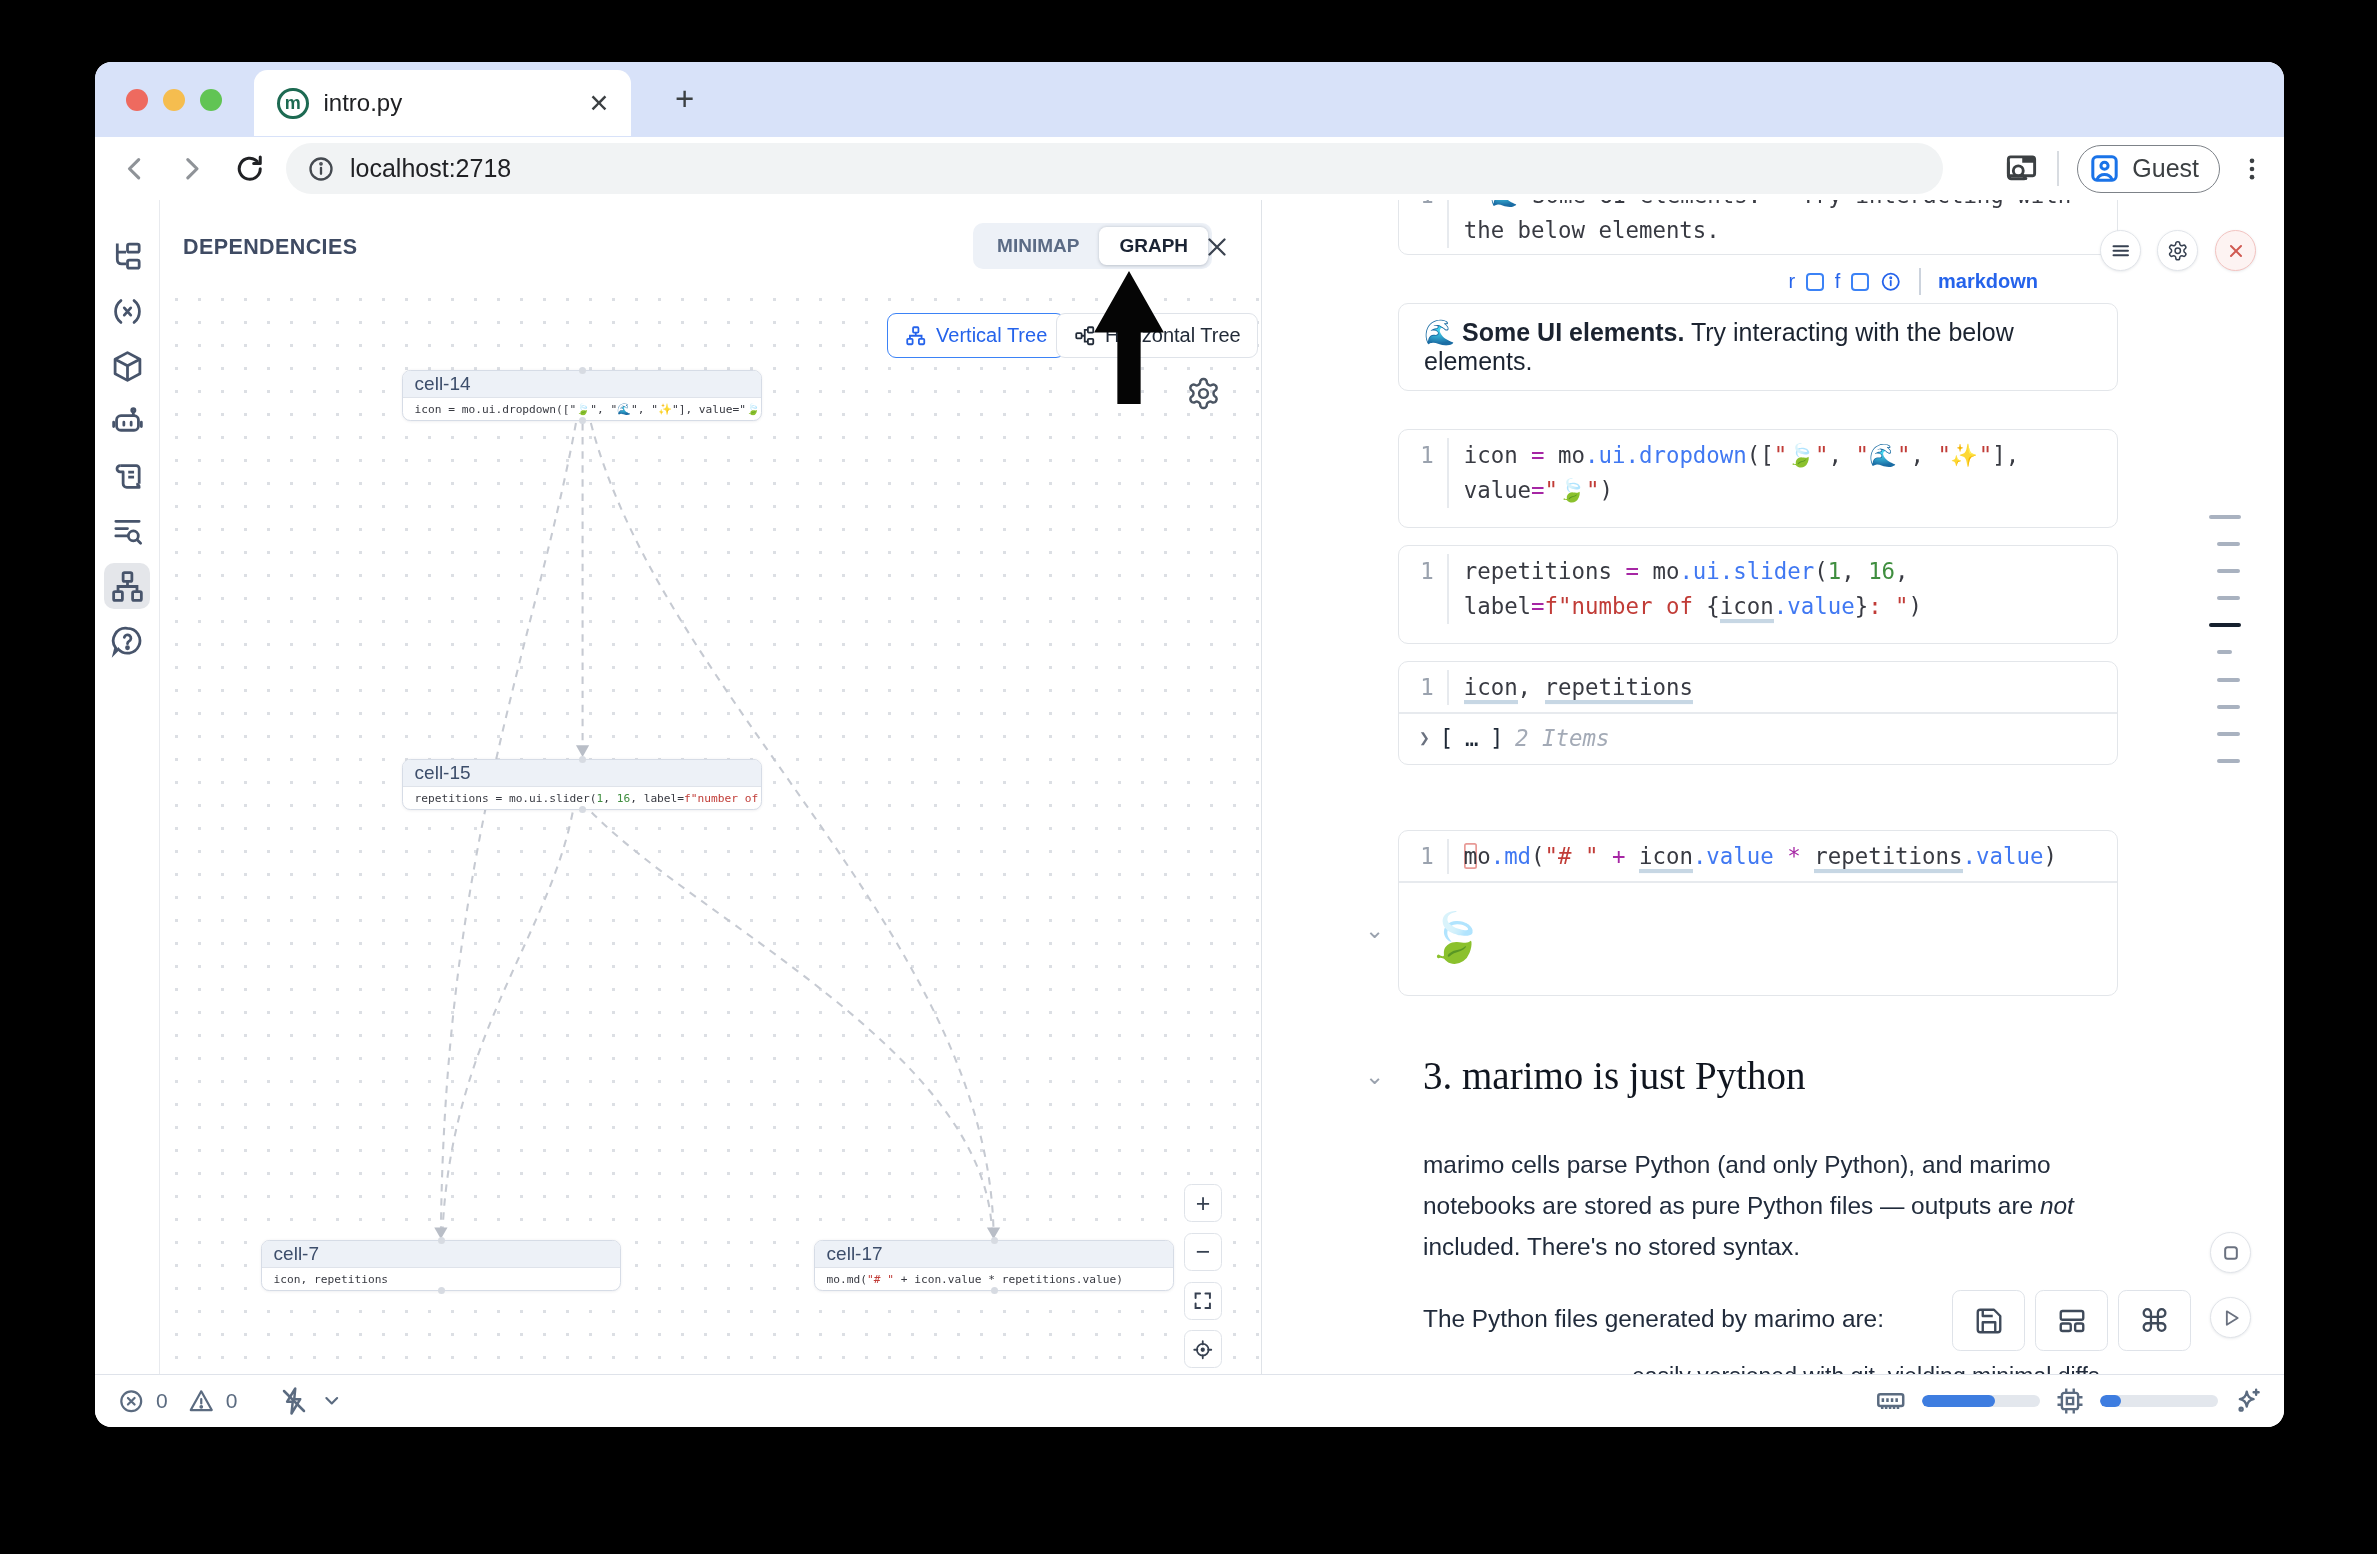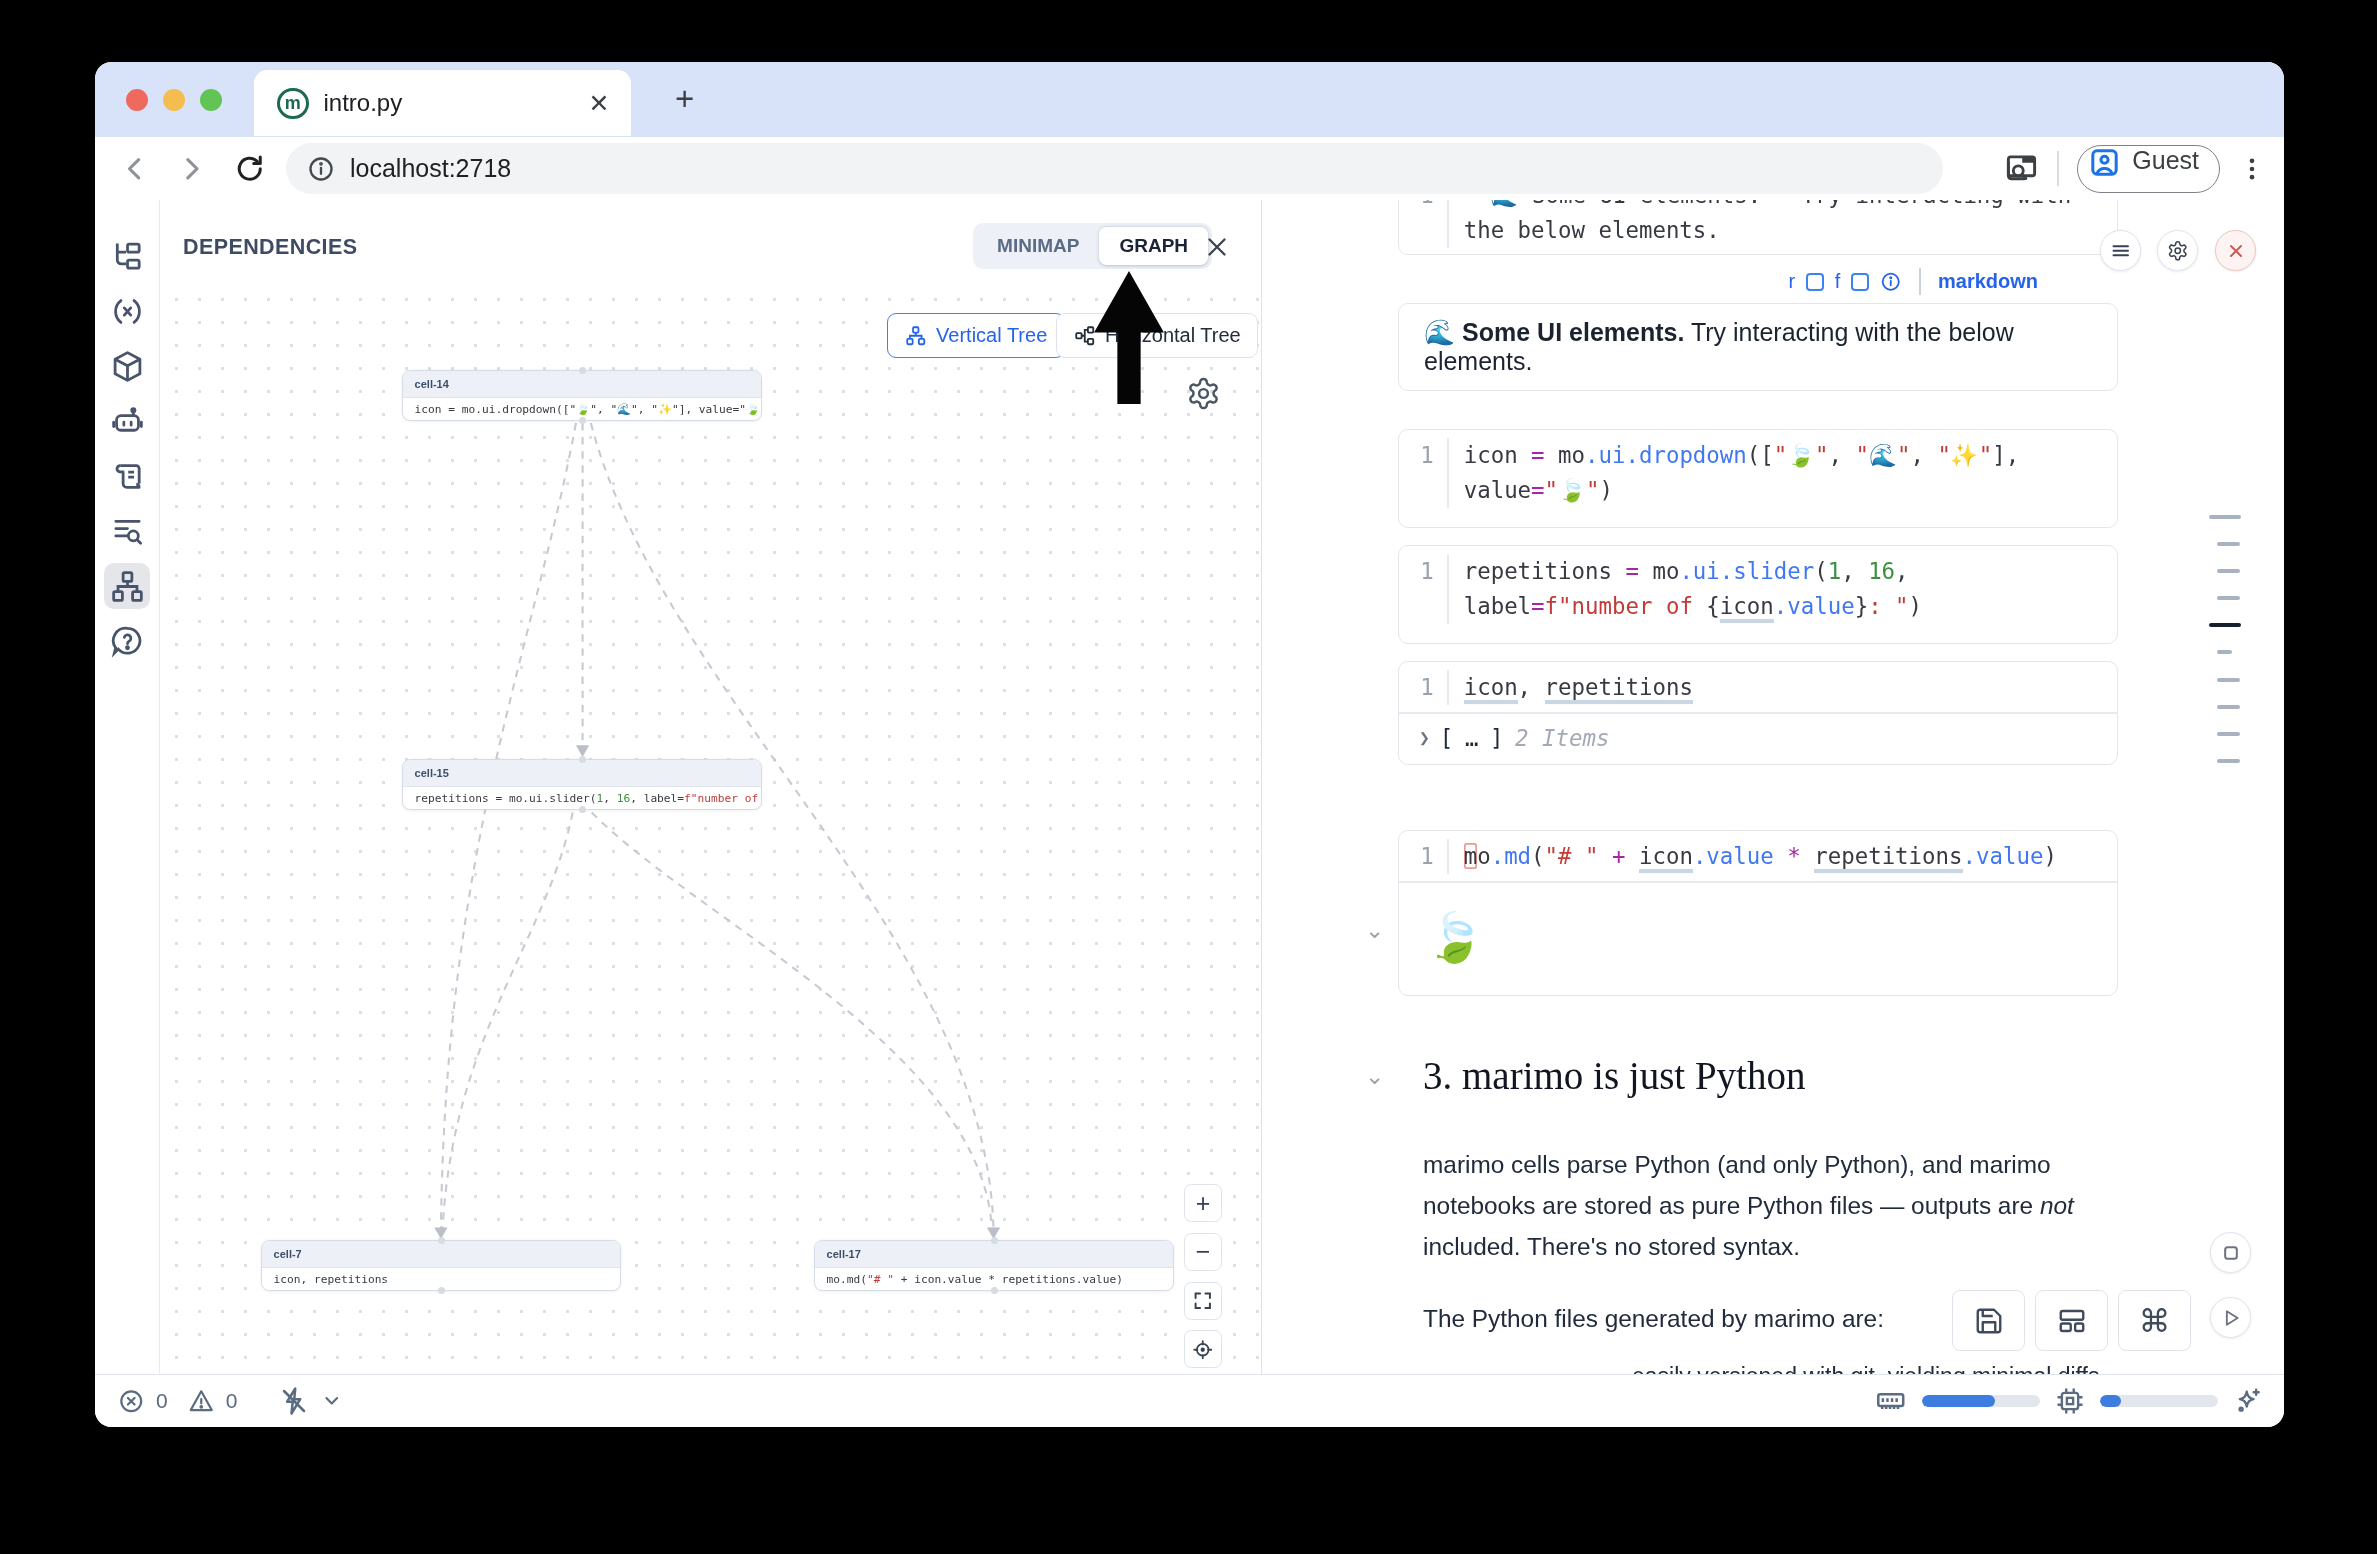--- a/index.html
+++ b/index.html
@@ -19,21 +19,21 @@
   .tab-close { margin-right:21.5px; font-size:25px; color:#3c4043; cursor:default; }
   .newtab { position:absolute; left:580px; top:23px; font-size:33px; color:#3c4043; line-height:28px; }
 
   .toolbar { position:absolute; left:0; top:75px; right:0; height:63px; background:#fff; display:flex; align-items:center; }
   .navic { margin-left:21.5px; width:36px; height:36px; display:flex; align-items:center; justify-content:center; }
   .urlbar { margin-left:18px; width:1657px; height:51px; background:#f1f3f4; border-radius:26px; display:flex; align-items:center; }
   .url-info { margin-left:21.5px; }
   .url-text { margin-left:15px; font-size:25px; color:#202124; }
   .tb-right { position:absolute; right:18px; top:0; height:63px; display:flex; align-items:center; gap:18px; }
   .vdiv { width:1.7px; height:35px; background:#d8dce1; }
-  .guest { height:48px; border:1.7px solid #7d8288; border-radius:24px; background:#fff; display:flex; align-items:flex-start; padding:0 20px 0 10px; gap:11.6px; }
+  .guest { height:48px; border:1.7px solid #7d8288; border-radius:24px; background:#fff; display:flex; align-items:center; padding:0 20px 0 10px; gap:11.6px; }
   .guest span { font-size:25px; color:#3c4043; }
 
   
   .content { position:absolute; left:0; top:138px; right:0; height:1175px; display:flex; }
   .sidebar { width:65px; border-right:0.8px solid #e8eaee; padding-top:33px; display:flex; flex-direction:column; align-items:center; }
   .sb-item { width:46px; height:46px; margin-bottom:9px; border-radius:10px; display:flex; align-items:center; justify-content:center; }
   .sb-item.active { background:#e4e6ea; }
   .sb-item svg { width:35px; height:35px; }
 
   .dep-panel { width:1102px; position:relative; border-right:0.8px solid #dfe3e8; background:#fff; }
@@ -46,21 +46,21 @@
   .graph { position:absolute; left:0; top:83px; right:0; bottom:0; overflow:hidden;
     background-image:radial-gradient(circle, #dcdfe4 1.7px, transparent 1.7px); background-size:23px 23px; background-position:5px 5px; }
   .treebtn { position:absolute; height:45px; border-radius:9px; background:#fff; display:flex; align-items:center; gap:10px; padding:0 16.6px; font-size:20px; }
   .treebtn.v { left:727px; top:30px; border:1.7px solid #3b82f6; color:#2563eb; }
   .treebtn.h { left:896px; top:30px; border:1.7px solid #dfe3e9; color:#222b38; }
   .gearbtn { position:absolute; left:1026px; top:93px; }
   .zoomstack { position:absolute; left:1024px; top:901px; display:flex; flex-direction:column; gap:10.8px; }
   .zbtn { width:38px; height:38px; background:#fff; border:1.7px solid #dfe3e9; border-radius:7.5px; display:flex; align-items:center; justify-content:center; font-size:25px; color:#374151; }
 
   .node { position:absolute; width:360px; background:#fff; border:1.7px solid #d6dce6; border-radius:8.3px; box-shadow:0 0.8px 2.5px rgba(60,70,90,.08); }
-  .node-h { height:27px; background:#edf1f7; border-bottom:0.8px solid #dfe3ea; border-radius:6.6px 6.6px 0 0; display:flex; align-items:center; padding-left:11.6px; font-size:11px; font-weight:bold; color:#3d4e6b; }
+  .node-h { height:27px; background:#edf1f7; border-bottom:0.8px solid #dfe3ea; border-radius:6.6px 6.6px 0 0; display:flex; align-items:center; padding-left:11.6px; font-size:19px; font-weight:normal; color:#3d4e6b; }
   .node-b { height:22.4px; display:flex; align-items:center; padding-left:11.6px; font-family:"DejaVu Sans Mono", monospace; font-size:11.2px; white-space:pre; overflow:hidden; color:#4f5a67; }
   .ndot { position:absolute; width:7.5px; height:7.5px; border-radius:50%; background:#d7dbe2; left:50%; margin-left:-3.3px; }
   .ndot.t { top:-4.1px; } .ndot.b { bottom:-4.1px; }
   .edges { position:absolute; left:0; top:0; }
   .cursor-arrow { position:absolute; left:934px; top:71px; z-index:40; }
 
   
   .notebook { flex:1; position:relative; background:#fff; overflow:hidden; }
   .cells { position:absolute; left:136px; top:0; width:720px; height:100%; }
   .codebox { position:absolute; width:720px; background:#fff; border:1.7px solid #e3e6ea; border-radius:10px; overflow:hidden; }

